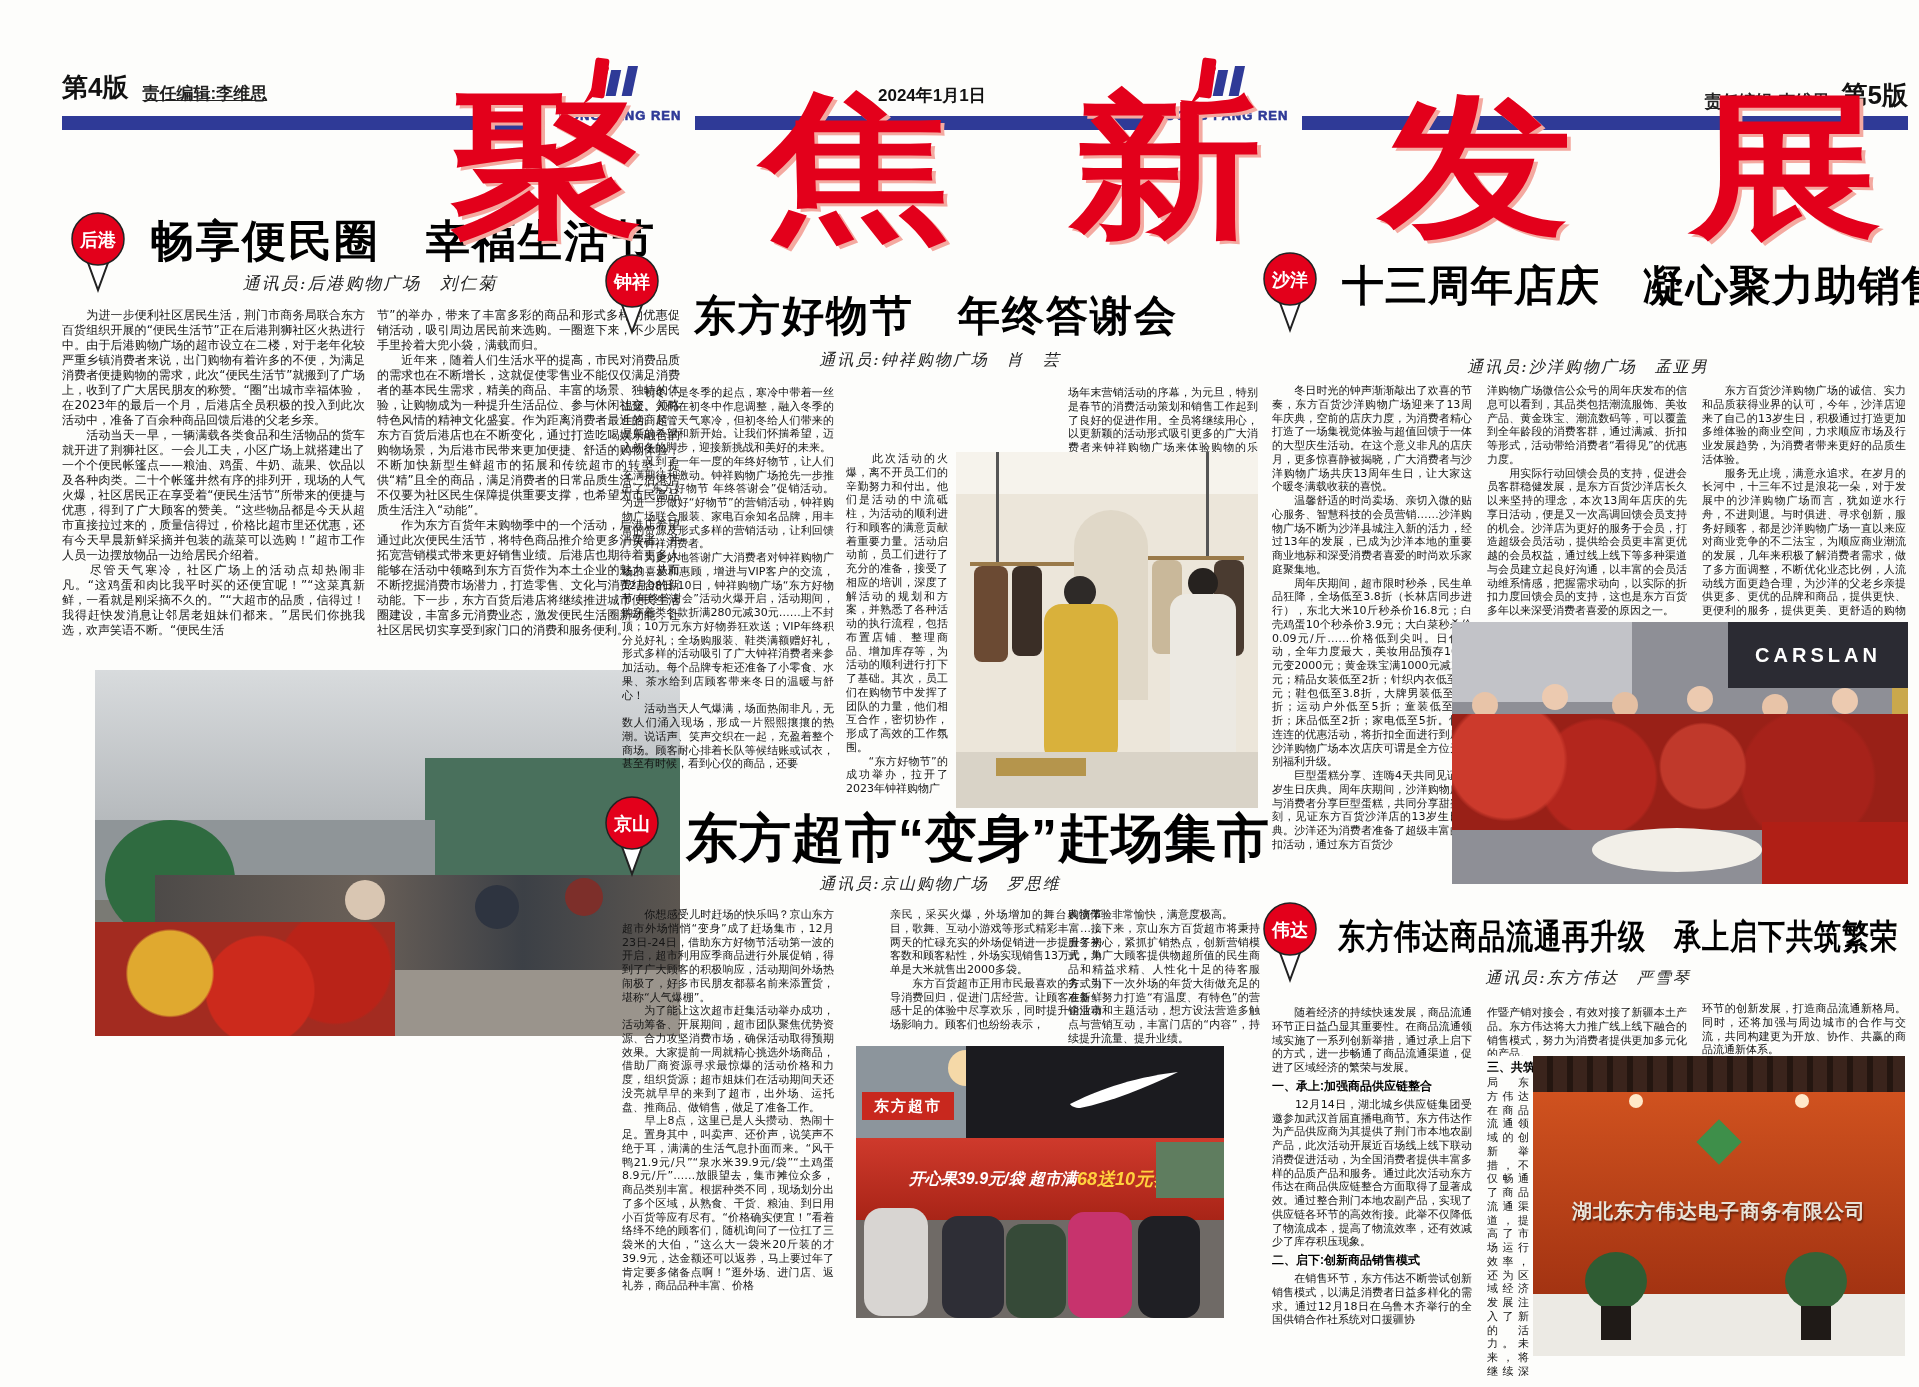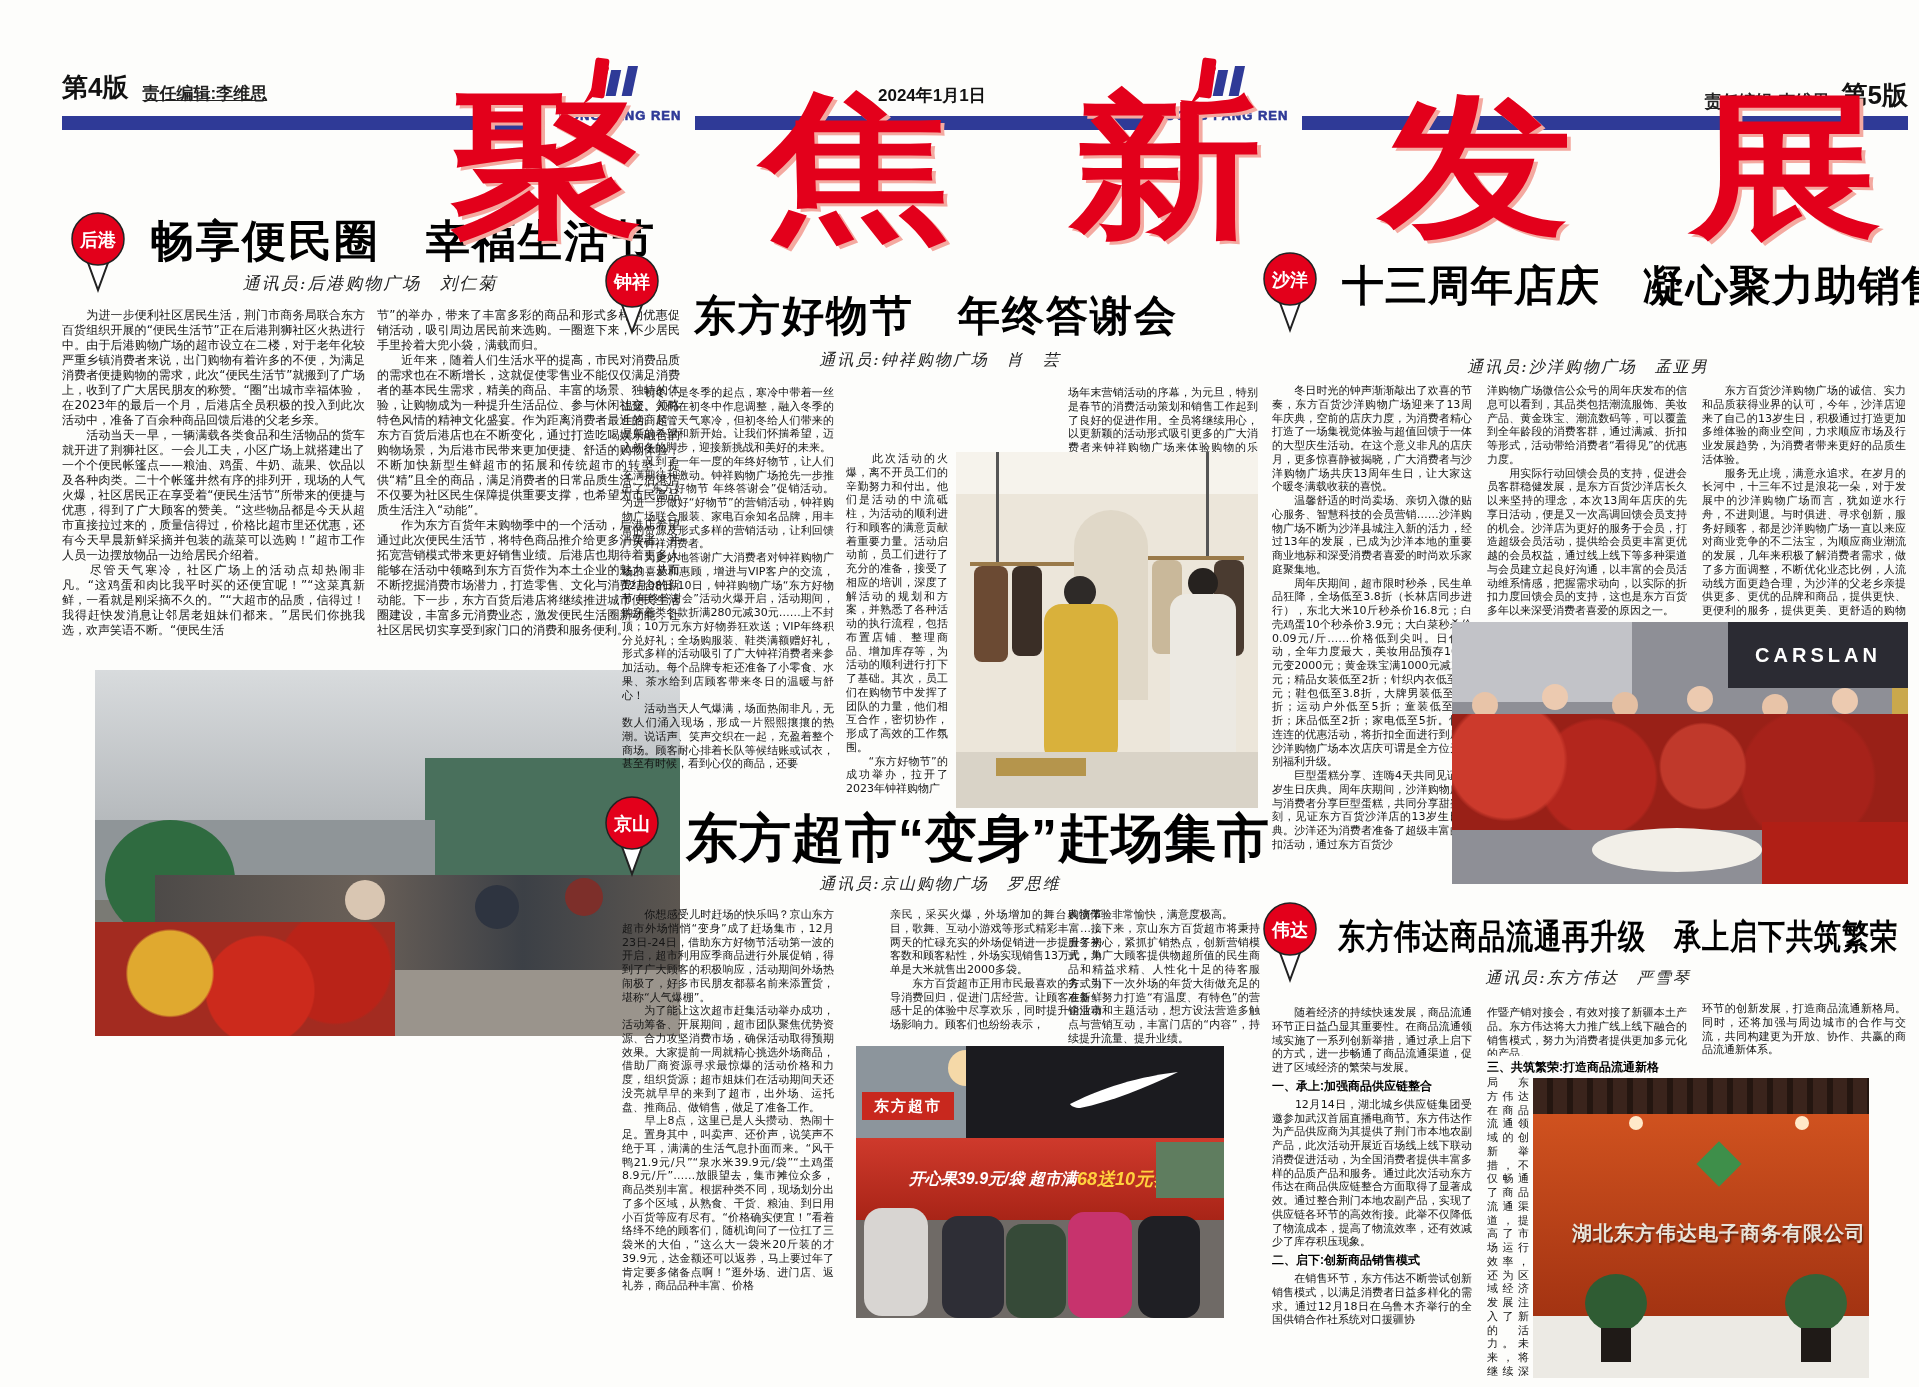--- a/index.html
+++ b/index.html
@@ -213,21 +213,21 @@
     <div class="subhead" style="font-size:12px;">一、承上:加强商品供应链整合</div>
     <div class="body-text" style="font-size:11px;">　　12月14日，湖北城乡供应链集团受邀参加武汉首届直播电商节。东方伟达作为产品供应商为其提供了荆门市本地农副产品，此次活动开展近百场线上线下联动消费促进活动，为全国消费者提供丰富多样的品质产品和服务。通过此次活动东方伟达在商品供应链整合方面取得了显著成效。通过整合荆门本地农副产品，实现了供应链各环节的高效衔接。此举不仅降低了物流成本，提高了物流效率，还有效减少了库存积压现象。</div>
     <div class="subhead" style="font-size:12px;">二、启下:创新商品销售模式</div>
     <div class="body-text" style="font-size:11px;">　　在销售环节，东方伟达不断尝试创新销售模式，以满足消费者日益多样化的需求。通过12月18日在乌鲁木齐举行的全国供销合作社系统对口援疆协</div>
   </div>
   <div class="abs body-text" style="left:1487px;top:1006px;width:200px;height:50px;font-size:11px;">作暨产销对接会，有效对接了新疆本土产品。东方伟达将大力推广线上线下融合的销售模式，努力为消费者提供更加多元化的产品。</div>
   <div class="abs subhead" style="left:1487px;top:1056px;width:200px;font-size:12px;">三、共筑繁荣:打造商品流通新格</div>
   <div class="abs body-text" style="left:1487px;top:1076px;width:42px;height:300px;font-size:11px;">局　东方伟达在商品流通领域的创新举措，不仅畅通了商品流通渠道，提高了市场运行效率，还为区域经济发展注入了新的活力。未来，将继续深化商品流通领域改革，推动供应链、销售链等各</div>
   <div class="abs body-text" style="left:1702px;top:1002px;width:204px;height:76px;font-size:11px;">环节的创新发展，打造商品流通新格局。同时，还将加强与周边城市的合作与交流，共同构建更为开放、协作、共赢的商品流通新体系。</div>
 
-  <div class="abs photo" style="left:1533px;top:1078px;width:336px;height:300px;background:#a33312;">
+  <div class="abs photo" style="left:1533px;top:1056px;width:372px;height:300px;background:#a33312;">
     <div class="abs" style="left:0;top:0;width:372px;height:36px;background:repeating-linear-gradient(90deg,#3a241c 0 14px,#241610 14px 20px);"></div>
     <div class="abs" style="left:0;top:36px;width:372px;height:202px;background:linear-gradient(180deg,#d0521f,#a33312);"></div>
     <span class="blob" style="left:96px;top:38px;width:14px;height:14px;background:#ffe9c9;"></span>
     <span class="blob" style="left:262px;top:38px;width:14px;height:14px;background:#ffe9c9;"></span>
     <div class="abs" style="left:170px;top:70px;width:32px;height:32px;background:#3e8f4a;transform:rotate(45deg);"></div>
     <div class="abs" style="left:0;top:142px;width:372px;text-align:center;color:#e8e4da;font-weight:900;font-size:20px;letter-spacing:1px;text-shadow:1px 2px 2px #5d1d08;">湖北东方伟达电子商务有限公司</div>
     <div class="abs" style="left:0;top:238px;width:372px;height:62px;background:#eceae4;"></div>
     <span class="blob" style="left:52px;top:196px;width:62px;height:58px;background:#2f5c33;"></span>
     <div class="abs" style="left:68px;top:250px;width:30px;height:34px;background:#1f1a17;"></div>
     <span class="blob" style="left:252px;top:196px;width:62px;height:58px;background:#356338;"></span>

